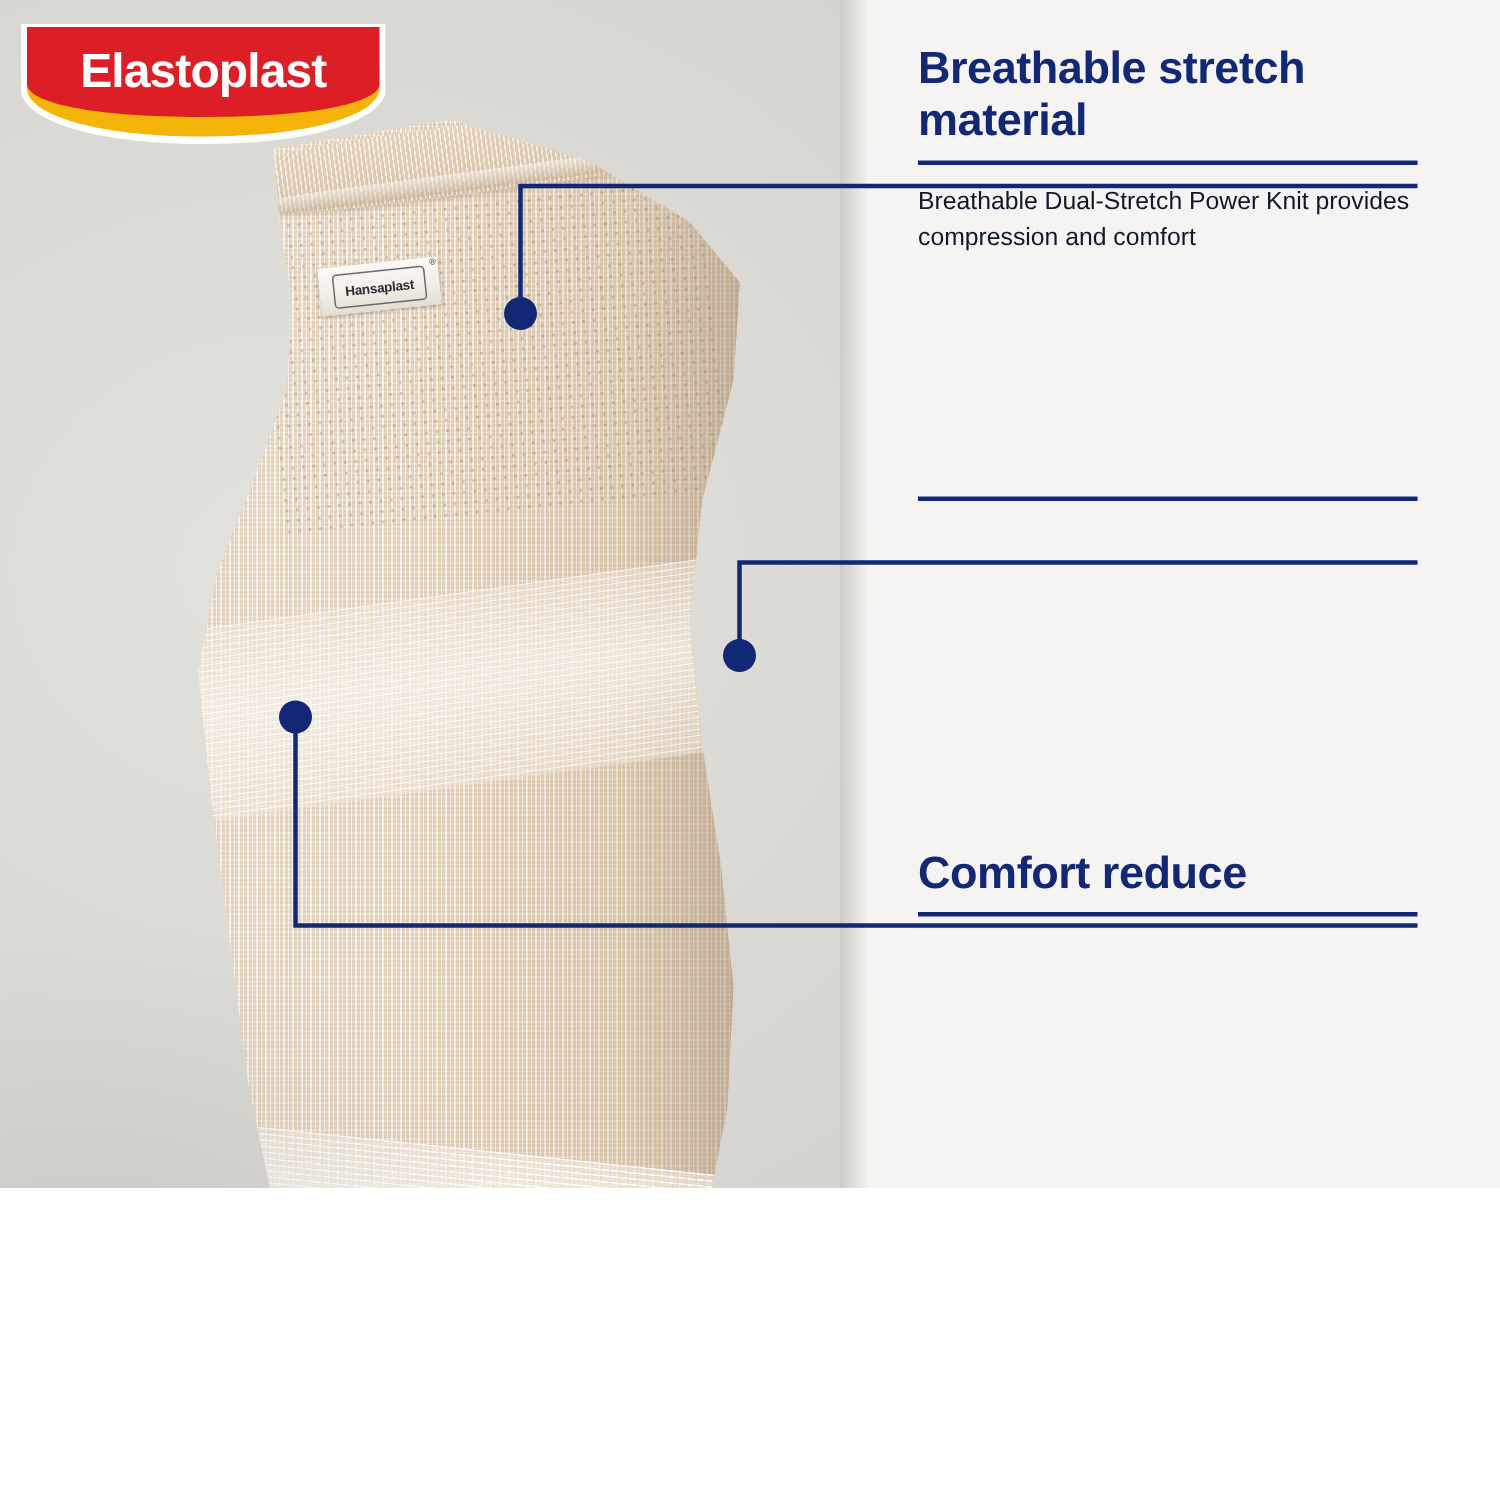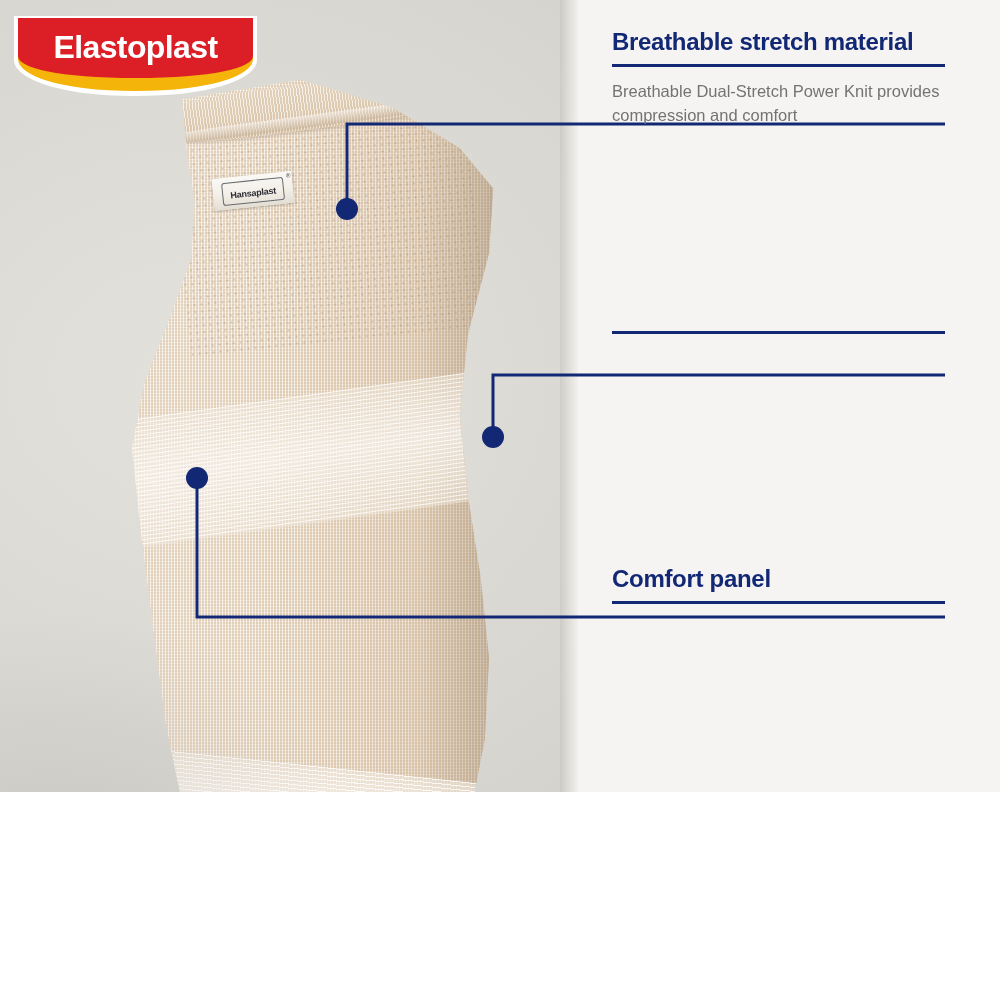--- a/index.html
+++ b/index.html
@@ -269,40 +269,40 @@
   }
 
   
   .feature {
     position: absolute;
     left: 612px;
     width: 335px;
   }
   .feature-title {
     font-family: "Liberation Sans", sans-serif;
-    font-size: 24px;
+    font-size: 30px;
     font-weight: 700;
     line-height: 1.18;
     color: #122874;
     letter-spacing: -0.3px;
     margin: 0;
   }
   .feature-rule {
     margin-top: 8px;
     height: 3px;
     width: 333px;
     background: #122874;
   }
   .feature-desc {
     margin-top: 12px;
     font-family: "Liberation Sans", sans-serif;
     font-size: 16.5px;
     font-weight: 400;
     line-height: 1.46;
-    color: #737373;
+    color: #0f172a;
     letter-spacing: 0;
   }
 
   
   .connectors {
     position: absolute;
     left: 0;
     top: 0;
     width: 1000px;
     height: 1000px;
@@ -375,21 +375,21 @@
     <h2 class="feature-title">Breathable stretch material</h2>
     <div class="feature-rule"></div>
     <p class="feature-desc">Breathable Dual-Stretch Power Knit provides compression and comfort</p>
   </div>
 
   <div class="feature" style="top:323px;">
     <div class="feature-rule"></div>
   </div>
 
   <div class="feature" style="top:565px;">
-    <h2 class="feature-title">Comfort panel</h2>
+    <h2 class="feature-title">Comfort reduce</h2>
     <div class="feature-rule"></div>
   </div>
 
   <div class="feature" style="top:815px;">
     <div class="feature-rule"></div>
   </div>
 
 </div>
 
 </body></html>

